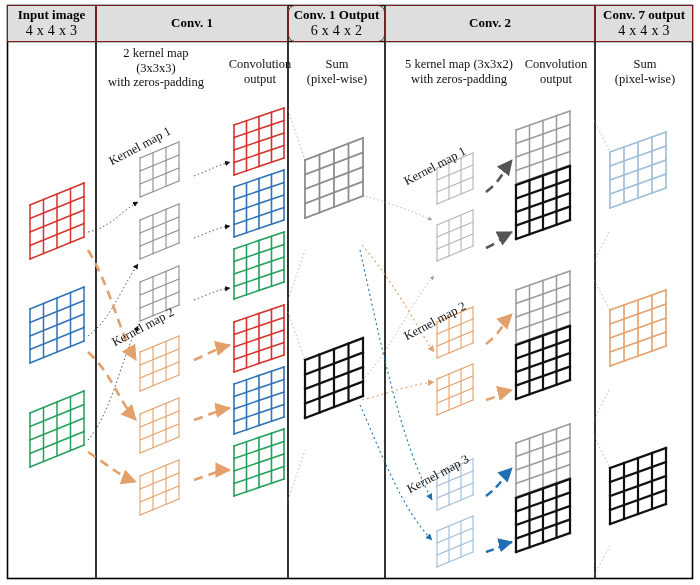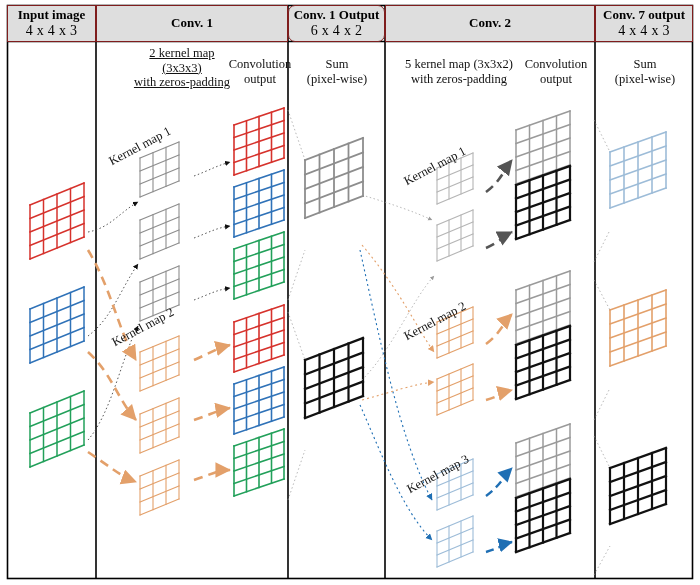--- a/index.html
+++ b/index.html
@@ -461,21 +461,21 @@
     <div class="hdr-sub">6 x 4 x 2</div>
   </div>
   <div class="hdr-cell" style="left:385px;top:5px;width:210px;height:37px;">
     <div class="hdr-title">Conv. 2</div>
   </div>
   <div class="hdr-cell" style="left:595px;top:5px;width:98px;height:37px;">
     <div class="hdr-title">Conv. 7 output</div>
     <div class="hdr-sub">4 x 4 x 3</div>
   </div>
 
-  <div class="cap" style="left:120px;top:46px;width:124px;white-space:pre-line;text-decoration:underline;">2 kernel map
+  <div class="cap" style="left:94px;top:46px;width:124px;white-space:pre-line;">2 kernel map
 (3x3x3)
 with zeros-padding</div>
   <div class="cap" style="left:222px;top:57px;width:76px;white-space:pre-line;">Convolution
 output</div>
   <div class="cap" style="left:294px;top:57px;width:86px;white-space:pre-line;">Sum
 (pixel-wise)</div>
   <div class="cap" style="left:388px;top:57px;width:142px;white-space:pre-line;">5 kernel map (3x3x2)
 with zeros-padding</div>
   <div class="cap" style="left:518px;top:57px;width:76px;white-space:pre-line;">Convolution
 output</div>

